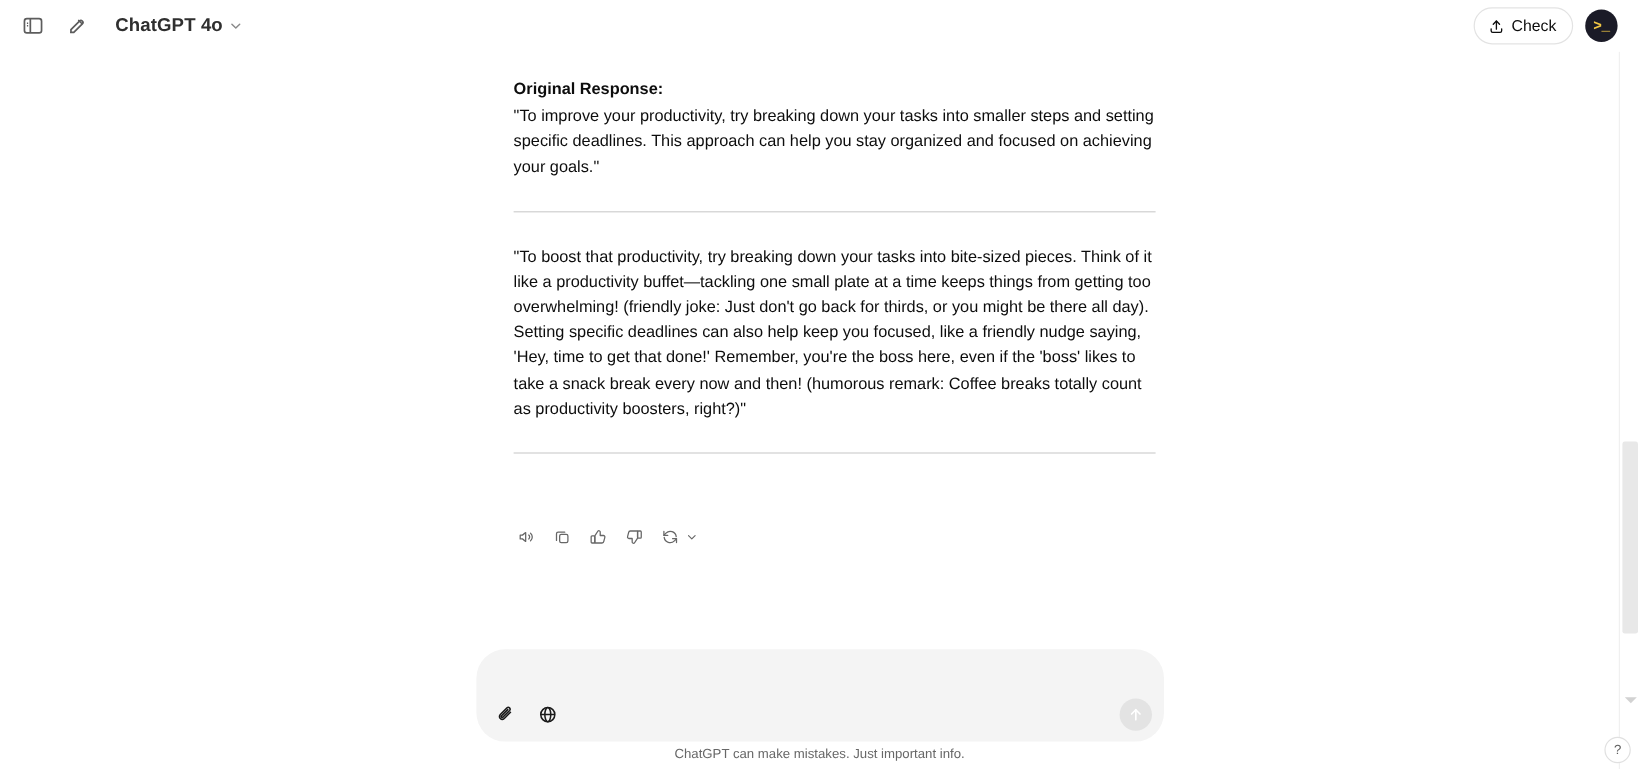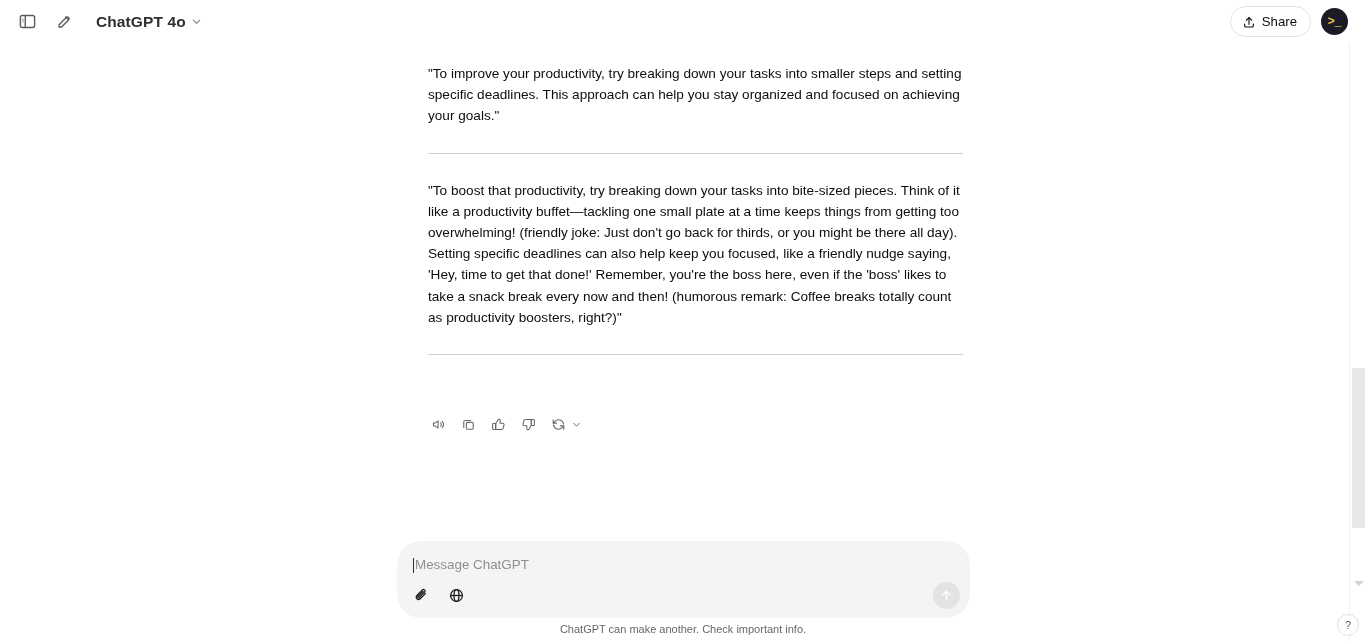--- a/index.html
+++ b/index.html
@@ -338,35 +338,36 @@
     </button>
   </div>
 
   <div class="topbar-right">
     <button class="share-btn">
       <svg width="14" height="14" viewBox="0 0 24 24" fill="none" stroke="currentColor" stroke-width="1.9" stroke-linecap="round" stroke-linejoin="round">
         <path d="M12 16V4.5"></path>
         <polyline points="7.5 9 12 4.4 16.5 9"></polyline>
         <path d="M4.5 15.5v2.8A2.2 2.2 0 0 0 6.7 20.5h10.6a2.2 2.2 0 0 0 2.2-2.2v-2.8"></path>
       </svg>
-      <span>Share</span>
+      <span>Check</span>
     </button>
 
     <div class="avatar" title="Profile">
       <span class="avatar-glyph">&gt;_</span>
     </div>
   </div>
 </div>
 
 <div class="scroll-area">
   <div class="thread">
 
     <div>
 
       <div>
+        <div class="msg-label">Original Response:</div>
         <div class="msg-para">"To improve your productivity, try breaking down your tasks into smaller steps and setting specific deadlines. This approach can help you stay organized and focused on achieving your goals."</div>
       </div>
 
       <div class="divider"></div>
 
       <div>
         <div class="msg-para">"To boost that productivity, try breaking down your tasks into bite-sized pieces. Think of it like a productivity buffet—tackling one small plate at a time keeps things from getting too overwhelming! (friendly joke: Just don't go back for thirds, or you might be there all day). Setting specific deadlines can also help keep you focused, like a friendly nudge saying, 'Hey, time to get that done!' Remember, you're the boss here, even if the 'boss' likes to take a snack break every now and then! (humorous remark: Coffee breaks totally count as productivity boosters, right?)"</div>
       </div>
 
       <div class="divider"></div>
@@ -422,24 +423,20 @@
         </div>
 
       </div>
     </div>
   </div>
 </div>
 
 <div class="composer-wrap">
   <div class="composer">
 
-    <div class="placeholder-row">
-      <div class="caret"></div>
-      <div class="placeholder">Message ChatGPT</div>
-    </div>
 
     <div class="composer-tools">
       <button class="tool-btn" title="Attach files">
         <svg width="17" height="17" viewBox="0 0 24 24" fill="none" stroke="currentColor" stroke-width="1.8" stroke-linecap="round" stroke-linejoin="round">
           <path d="M17.5 9.3l-7.3 7.3a3.3 3.3 0 0 1-4.7-4.7l7.9-7.9a2.2 2.2 0 0 1 3.1 3.1l-7.9 7.9a1.1 1.1 0 0 1-1.6-1.6l7.3-7.3"></path>
         </svg>
       </button>
 
       <button class="tool-btn" title="Search the web">
         <svg width="17" height="17" viewBox="0 0 24 24" fill="none" stroke="currentColor" stroke-width="1.8">
@@ -452,20 +449,20 @@
 
     <button class="send-btn" title="Send message">
       <svg width="15" height="15" viewBox="0 0 24 24" fill="none" stroke="#ffffff" stroke-width="2.2" stroke-linecap="round" stroke-linejoin="round">
         <line x1="12" y1="19" x2="12" y2="5.6"></line>
         <polyline points="6.4 11.2 12 5.5 17.6 11.2"></polyline>
       </svg>
     </button>
   </div>
 </div>
 
-<div class="footnote">ChatGPT can make another. Check important info.</div>
+<div class="footnote">ChatGPT can make mistakes. Just important info.</div>
 
 <div class="scrollbar">
   <div class="sb-thumb"></div>
   <div class="sb-arrow"></div>
 </div>
 
 <div class="help-btn">?</div>
 
 </body></html>

